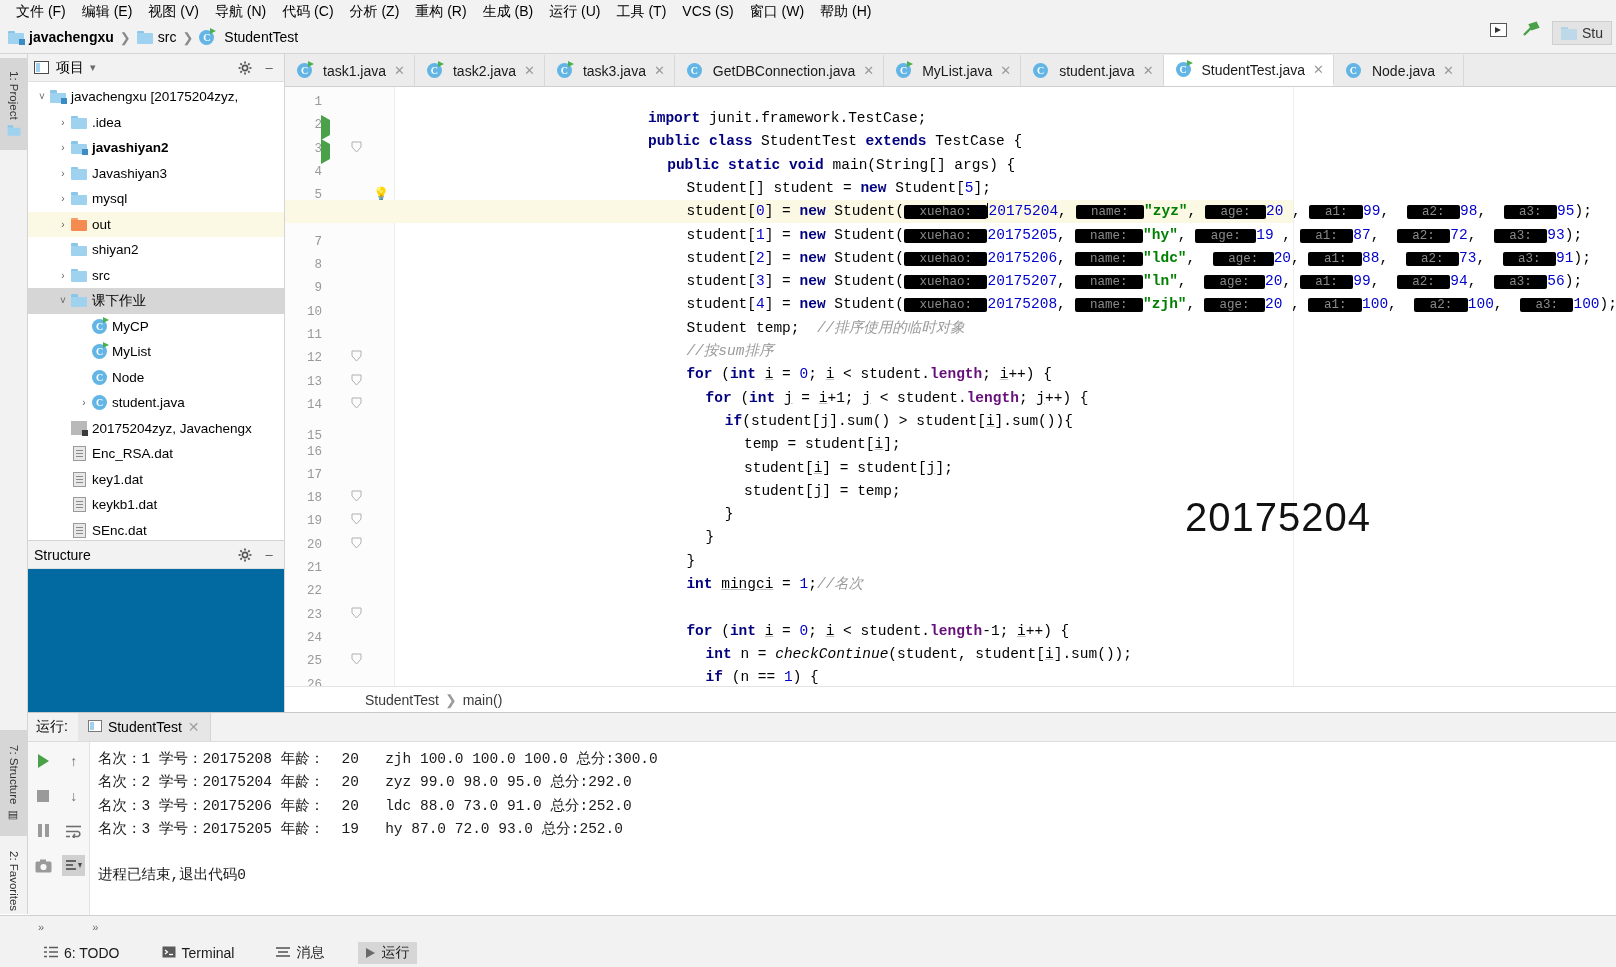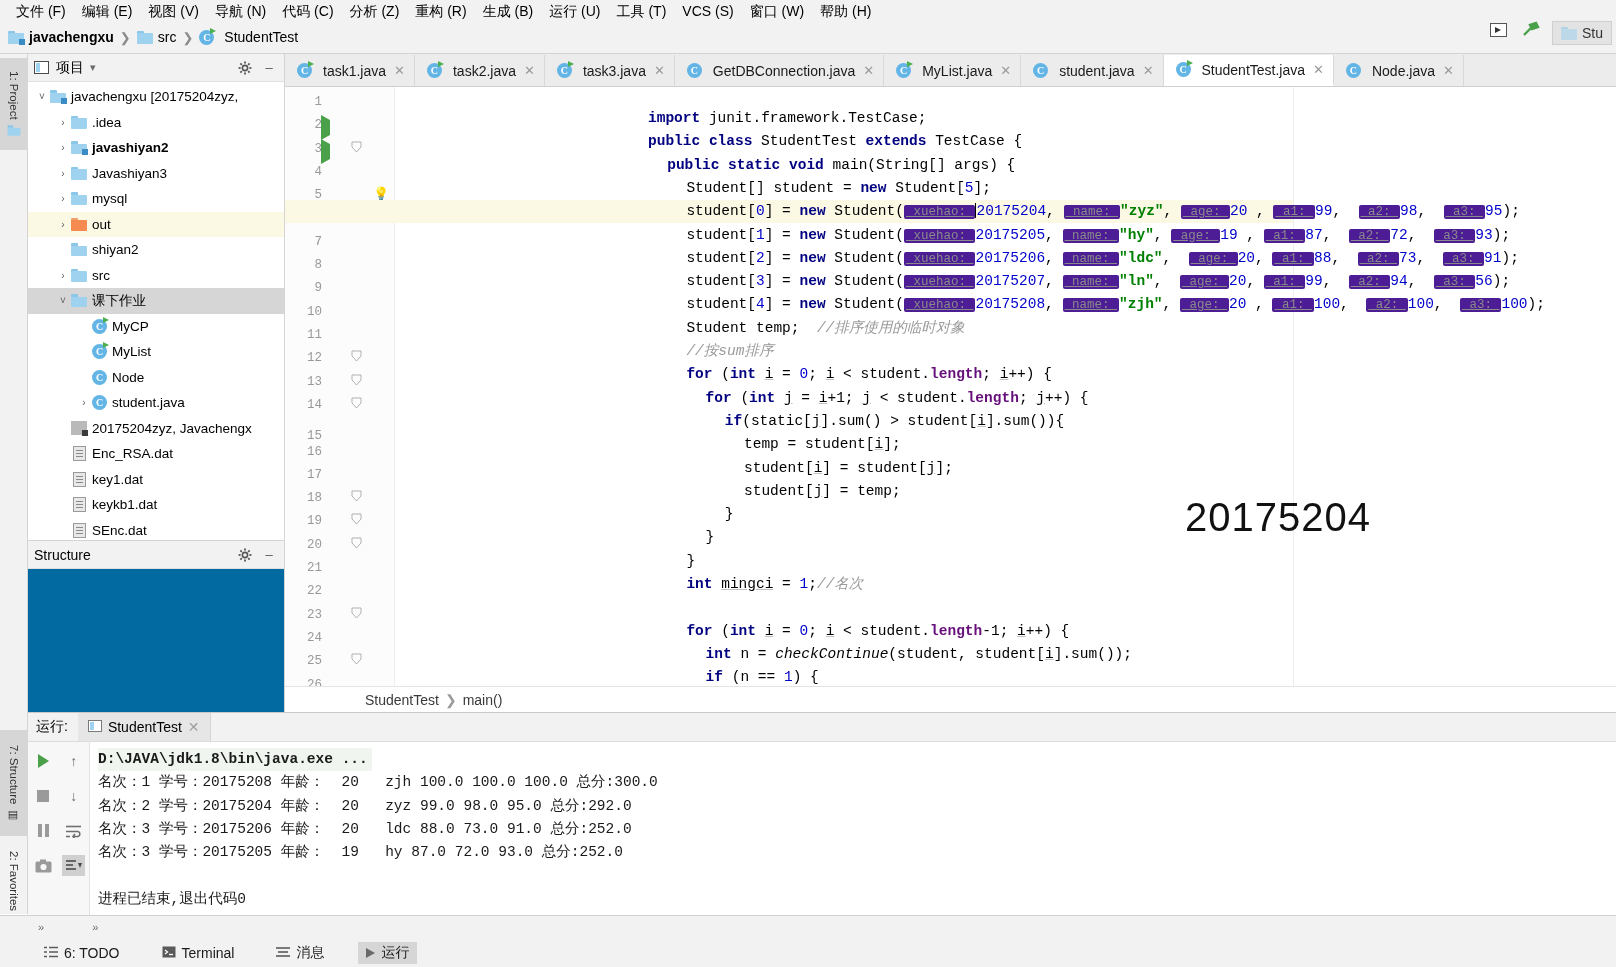--- a/index.html
+++ b/index.html
@@ -169,22 +169,22 @@
 
   .k  { color: #000080; font-weight: bold; }   
   .t  { color: #000000; }
   .n  { color: #0000cc; }                       
   .s  { color: #008000; font-weight: bold; }    
   .c  { color: #9a9a9a; font-style: italic; }   
   .f  { color: #660e7a; font-weight: bold; }    
   .m  { color: #000000; font-style: italic; }   
   .v  { text-decoration: underline; text-decoration-color:#c0c0c0; }
   .hint {
-    background: #4c1d95; color: #8a8a8a; font-size: 12.5px;
-    border-radius: 2px; padding: 0 2px; text-decoration: underline;
+    background: #000000; color: #8a8a8a; font-size: 12.5px;
+    border-radius: 2px; padding: 0 8px;
   }
   .caret { display:inline-block; width:1px; height:15px; background:#000; vertical-align:-3px; }
 
   .watermark {
     position: absolute; left: 900px; top: 408px;
     font-size: 40px; color: #111; font-family: "Liberation Sans", sans-serif;
     letter-spacing: 1px;
   }
   .vline { position: absolute; top: 0; width: 1px; height: 625px; background: #eeeeee; }
 
@@ -606,21 +606,21 @@
           <div class="hlline" style="top: 97.2px;"></div>
           <div class="cl" style="top: 97.2px; left: 401.4px;"><span class="t">student[</span><span class="n">0</span><span class="t">] = </span><span class="k">new</span><span class="t"> Student(</span><span class="hint"> xuehao: </span><span class="caret"></span><span class="n">20175204</span><span class="t">, </span><span class="hint"> name: </span><span class="s">"zyz"</span><span class="t">, </span><span class="hint"> age: </span><span class="n">20</span><span class="t"> , </span><span class="hint"> a1: </span><span class="n">99</span><span class="t">,  </span><span class="hint"> a2: </span><span class="n">98</span><span class="t">,  </span><span class="hint"> a3: </span><span class="n">95</span><span class="t">);</span></div>
           <div class="cl" style="top: 120.5px; left: 401.4px;"><span class="t">student[</span><span class="n">1</span><span class="t">] = </span><span class="k">new</span><span class="t"> Student(</span><span class="hint"> xuehao: </span><span class="n">20175205</span><span class="t">, </span><span class="hint"> name: </span><span class="s">"hy"</span><span class="t">, </span><span class="hint"> age: </span><span class="n">19</span><span class="t"> , </span><span class="hint"> a1: </span><span class="n">87</span><span class="t">,  </span><span class="hint"> a2: </span><span class="n">72</span><span class="t">,  </span><span class="hint"> a3: </span><span class="n">93</span><span class="t">);</span></div>
           <div class="cl" style="top: 143.8px; left: 401.4px;"><span class="t">student[</span><span class="n">2</span><span class="t">] = </span><span class="k">new</span><span class="t"> Student(</span><span class="hint"> xuehao: </span><span class="n">20175206</span><span class="t">, </span><span class="hint"> name: </span><span class="s">"ldc"</span><span class="t">,  </span><span class="hint"> age: </span><span class="n">20</span><span class="t">, </span><span class="hint"> a1: </span><span class="n">88</span><span class="t">,  </span><span class="hint"> a2: </span><span class="n">73</span><span class="t">,  </span><span class="hint"> a3: </span><span class="n">91</span><span class="t">);</span></div>
           <div class="cl" style="top: 167.1px; left: 401.4px;"><span class="t">student[</span><span class="n">3</span><span class="t">] = </span><span class="k">new</span><span class="t"> Student(</span><span class="hint"> xuehao: </span><span class="n">20175207</span><span class="t">, </span><span class="hint"> name: </span><span class="s">"ln"</span><span class="t">,  </span><span class="hint"> age: </span><span class="n">20</span><span class="t">, </span><span class="hint"> a1: </span><span class="n">99</span><span class="t">,  </span><span class="hint"> a2: </span><span class="n">94</span><span class="t">,  </span><span class="hint"> a3: </span><span class="n">56</span><span class="t">);</span></div>
           <div class="cl" style="top: 190.4px; left: 401.4px;"><span class="t">student[</span><span class="n">4</span><span class="t">] = </span><span class="k">new</span><span class="t"> Student(</span><span class="hint"> xuehao: </span><span class="n">20175208</span><span class="t">, </span><span class="hint"> name: </span><span class="s">"zjh"</span><span class="t">, </span><span class="hint"> age: </span><span class="n">20</span><span class="t"> , </span><span class="hint"> a1: </span><span class="n">100</span><span class="t">,  </span><span class="hint"> a2: </span><span class="n">100</span><span class="t">,  </span><span class="hint"> a3: </span><span class="n">100</span><span class="t">);</span></div>
           <div class="cl" style="top: 213.7px; left: 401.4px;"><span class="t">Student temp;  </span><span class="c">//排序使用的临时对象</span></div>
           <div class="cl" style="top: 237px; left: 401.4px;"><span class="c">//按sum排序</span></div>
           <div class="cl" style="top: 260.3px; left: 401.4px;"><span class="k">for</span><span class="t"> (</span><span class="k">int</span><span class="t"> </span><span class="v">i</span><span class="t"> = </span><span class="n">0</span><span class="t">; </span><span class="v">i</span><span class="t"> &lt; student.</span><span class="f">length</span><span class="t">; </span><span class="v">i</span><span class="t">++) {</span></div>
           <div class="cl" style="top: 283.6px; left: 420.6px;"><span class="k">for</span><span class="t"> (</span><span class="k">int</span><span class="t"> </span><span class="v">j</span><span class="t"> = </span><span class="v">i</span><span class="t">+1; </span><span class="v">j</span><span class="t"> &lt; student.</span><span class="f">length</span><span class="t">; </span><span class="v">j</span><span class="t">++) {</span></div>
-          <div class="cl" style="top: 306.9px; left: 439.8px;"><span class="k">if</span><span class="t">(static[</span><span class="v">j</span><span class="t">].sum() &gt; student[</span><span class="v">i</span><span class="t">].sum()){</span></div>
+          <div class="cl" style="top: 306.9px; left: 439.8px;"><span class="k">if</span><span class="t">(student[</span><span class="v">j</span><span class="t">].sum() &gt; student[</span><span class="v">i</span><span class="t">].sum()){</span></div>
           <div class="cl" style="top: 330.2px; left: 459px;"><span class="t">temp = student[</span><span class="v">i</span><span class="t">];</span></div>
           <div class="cl" style="top: 353.5px; left: 459px;"><span class="t">student[</span><span class="v">i</span><span class="t">] = student[</span><span class="v">j</span><span class="t">];</span></div>
           <div class="cl" style="top: 376.8px; left: 459px;"><span class="t">student[</span><span class="v">j</span><span class="t">] = temp;</span></div>
           <div class="cl" style="top: 400.1px; left: 439.8px;"><span class="t">}</span></div>
           <div class="cl" style="top: 423.4px; left: 420.6px;"><span class="t">}</span></div>
           <div class="cl" style="top: 446.7px; left: 401.4px;"><span class="t">}</span></div>
           <div class="cl" style="top: 470px; left: 401.4px;"><span class="k">int</span><span class="t"> </span><span class="v">mingci</span><span class="t"> = </span><span class="n">1</span><span class="t">;</span><span class="c">//名次</span></div>
           <div class="cl" style="top: 493.3px; left: 401.4px;"></div>
           <div class="cl" style="top: 516.6px; left: 401.4px;"><span class="k">for</span><span class="t"> (</span><span class="k">int</span><span class="t"> </span><span class="v">i</span><span class="t"> = </span><span class="n">0</span><span class="t">; </span><span class="v">i</span><span class="t"> &lt; student.</span><span class="f">length</span><span class="t">-1; </span><span class="v">i</span><span class="t">++) {</span></div>
           <div class="cl" style="top: 539.9px; left: 420.6px;"><span class="k">int</span><span class="t"> n = </span><span class="m">checkContinue</span><span class="t">(student, student[</span><span class="v">i</span><span class="t">].sum());</span></div>
@@ -690,21 +690,20 @@
                   <line x1="1" y1="2" x2="11" y2="2"></line>
                   <line x1="1" y1="6" x2="8" y2="6"></line>
                   <line x1="1" y1="10" x2="11" y2="10"></line>
                 </g>
                 <polygon points="13,4 17,4 15,9" fill="#4a4a4a"></polygon>
               </svg>
           </span>
         </div>
       </div>
       <div class="console" id="console">
-          <div class="cline"><span class="cline cmd">D:\JAVA\jdk1.8\bin\java.exe ...</span></div>
           <div class="cline">名次：1 学号：20175208 年龄：  20   zjh 100.0 100.0 100.0 总分:300.0</div>
           <div class="cline">名次：2 学号：20175204 年龄：  20   zyz 99.0 98.0 95.0 总分:292.0</div>
           <div class="cline">名次：3 学号：20175206 年龄：  20   ldc 88.0 73.0 91.0 总分:252.0</div>
           <div class="cline">名次：3 学号：20175205 年龄：  19   hy 87.0 72.0 93.0 总分:252.0</div>
           <div class="cline"></div>
           <div class="cline">进程已结束,退出代码0</div>
         </div>
     </div>
   </div>
 

